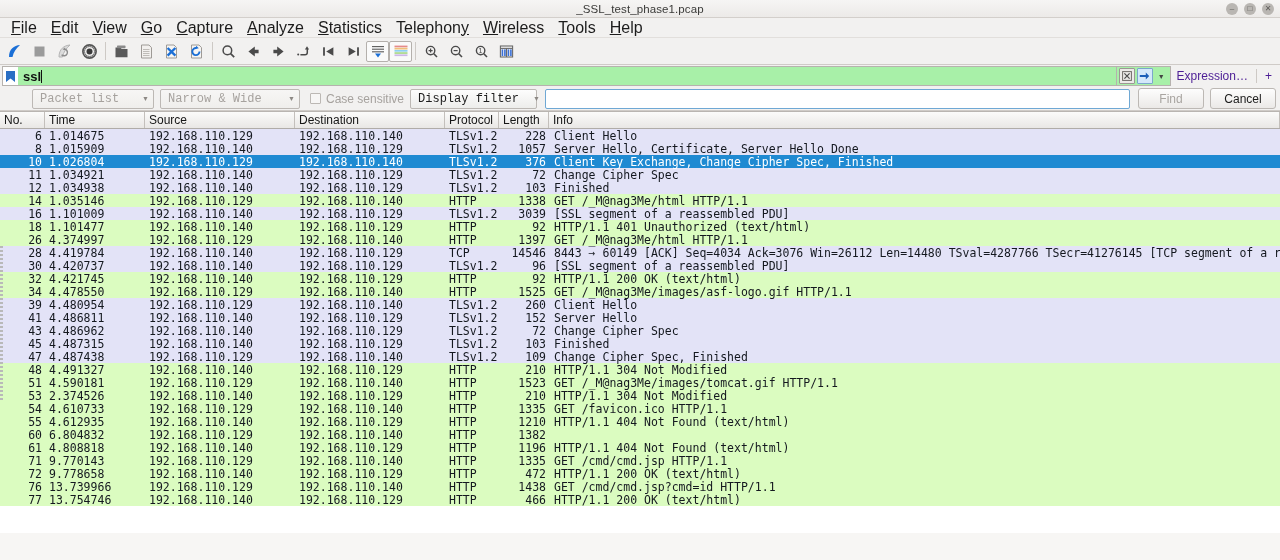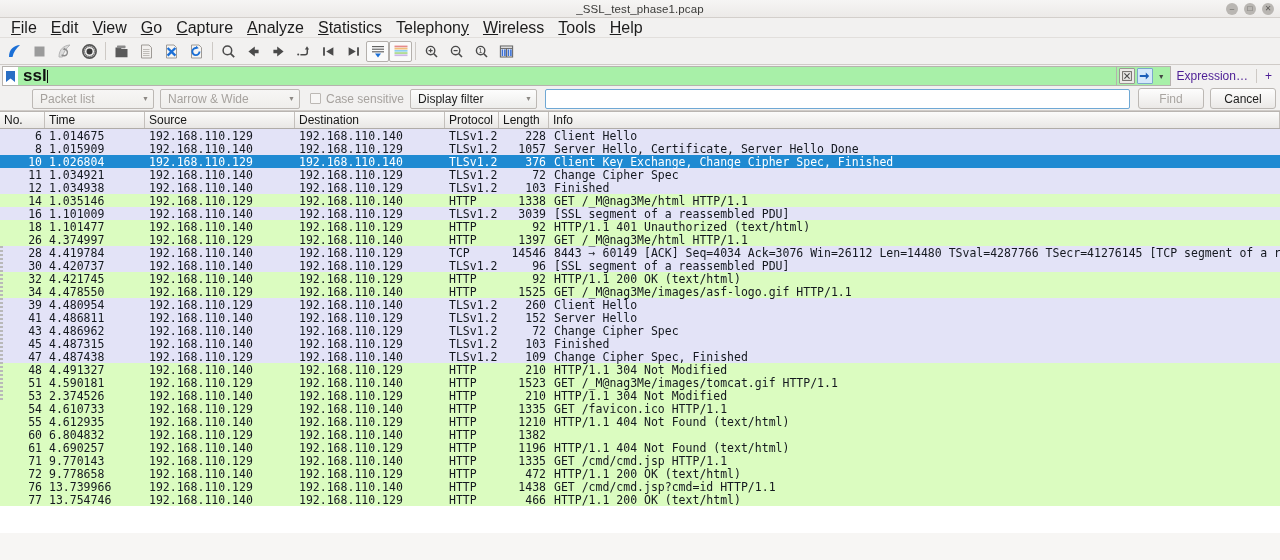--- a/index.html
+++ b/index.html
@@ -65,21 +65,21 @@
     height:22px; display:flex; align-items:stretch;
     background:#f2f1f0; padding:1px 2px;
   }
   .filter-bookmark{
     width:16px; display:flex; align-items:center; justify-content:center;
     background:#fff; border:1px solid #b6b2ae; border-right:none;
   }
   .filter-input{
     flex:1; background:#a8f0a8; border:1px solid #b6b2ae; border-left:none;
     display:flex; align-items:center; padding-left:5px;
-    font-family:"Liberation Sans", sans-serif; font-size:17px; font-weight:bold;
+    font-family:"Liberation Sans", sans-serif; font-size:13px; font-weight:bold;
     color:#111; overflow:hidden; white-space:nowrap;
   }
   .filter-caret{
     width:1px; height:13px; background:#111; margin-left:0px;
   }
   .filter-right{
     display:flex; align-items:center; background:#a8f0a8;
     border:1px solid #b6b2ae; border-left:none; padding:0 2px; gap:2px;
   }
   .fbtn{
@@ -102,21 +102,21 @@
     background:#f2f1f0; padding:1px 4px;
     border-bottom:1px solid #cfcbc7;
   }
   .combo{
     height:20px; border:1px solid #bcb8b4; border-radius:2px;
     background:linear-gradient(#fdfdfd,#ededeb);
     display:flex; align-items:center; padding:0 4px 0 7px;
     font-size:12px; color:#1c1c1c; justify-content:space-between;
   }
   .combo.disabled{ color:#a6a29e; background:linear-gradient(#f7f6f5,#efeeec); }
-  .combo .cv{ white-space:nowrap; }
+  .combo .cv{ white-space:nowrap;font-family:Liberation Mono, monospace; }
   .combo .cc{ font-size:7px; color:#8c8884; margin-left:14px; }
   .combo.w1{ width:122px; margin-left:28px; }
   .combo.w2{ width:140px; }
   .combo.w3{ width:127px; }
   .chk-wrap{
     display:flex; align-items:center; gap:5px;
     font-size:12px; color:#a6a29e; margin-left:4px;
   }
   .chk{
     width:11px; height:11px; border:1px solid #bcb8b4; background:#f7f6f5;
@@ -632,21 +632,21 @@
       <div class="row http">
         <div class="cell c-no">60</div>
         <div class="cell c-time">6.804832</div>
         <div class="cell c-src">192.168.110.129</div>
         <div class="cell c-dst">192.168.110.140</div>
         <div class="cell c-prot">HTTP</div>
         <div class="cell c-len">1382</div>
       </div>
       <div class="row http">
         <div class="cell c-no">61</div>
-        <div class="cell c-time">4.690257</div>
+        <div class="cell c-time">4.808818</div>
         <div class="cell c-src">192.168.110.140</div>
         <div class="cell c-dst">192.168.110.129</div>
         <div class="cell c-prot">HTTP</div>
         <div class="cell c-len">1196</div>
         <div class="cell c-info">HTTP/1.1 404 Not Found  (text/html)</div>
       </div>
       <div class="row http">
         <div class="cell c-no">71</div>
         <div class="cell c-time">9.770143</div>
         <div class="cell c-src">192.168.110.129</div>

